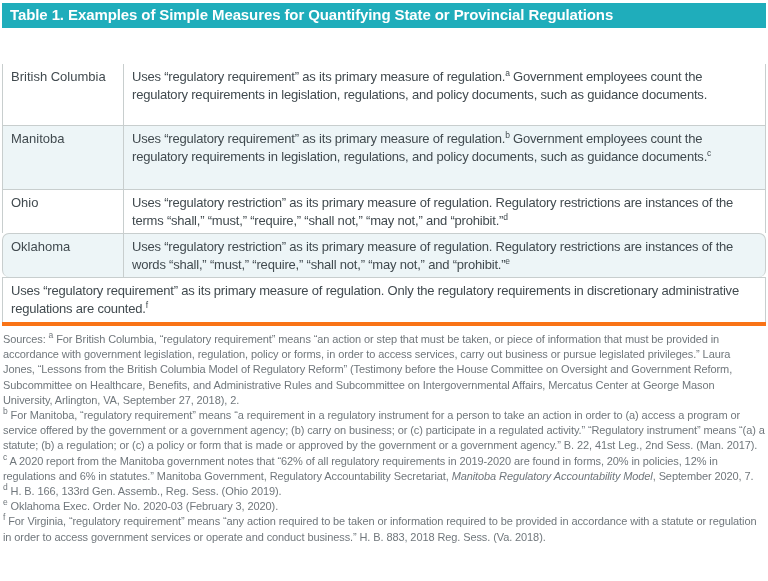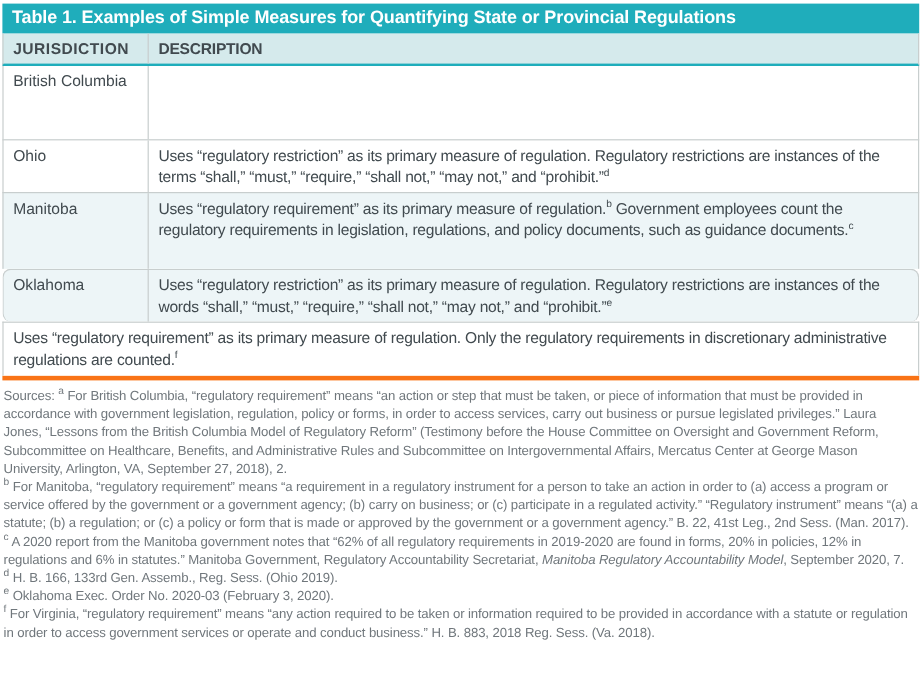--- a/index.html
+++ b/index.html
@@ -37,21 +37,21 @@
     flex:0 0 121px; width:121px;
     border-right:1px solid #C8CECE;
     padding:4px 6px 3px 8px;
     font-size:13px; line-height:18px; color:#414A4F;
   }
   .cell.desc {
     flex:1; padding:4px 8px 3px 8px;
     font-size:13px; line-height:18px; color:#414A4F;
     letter-spacing:-0.2px;
   }
-  .r-bc   { min-height:61px; }
+  .r-bc   { min-height:61px;margin-top:36px; }
   .r-man  { min-height:63px; }
   .r-ohio { min-height:43px; }
   .r-okl  { min-height:43px;border-radius:7px; }
   .r-va   { min-height:44px; }
   .cell.desc sup, .notes sup {
     font-size:8.5px; line-height:0; vertical-align:super;
   }
 
   
   .notes {
@@ -64,37 +64,34 @@
 </style>
 </head>
 <body>
 
 <div class="page">
 
   <div class="mtable">
 
     <div class="title-bar">Table 1. Examples of Simple Measures for Quantifying State or Provincial Regulations</div>
 
-    <div class="header-row">
-      <div class="cell jur">JURISDICTION</div>
-      <div class="cell desc">DESCRIPTION</div>
-    </div>
 
     <div class="row r-bc">
       <div class="cell jur">British Columbia</div>
+      <div class="cell desc"><span>Uses “regulatory requirement” as its primary measure of regulation.</span><sup>a</sup><span> Government employees count the regulatory requirements in legislation, regulations, and policy documents, such as guidance documents.</span></div>
+    </div>
+
+    <div class="row tint r-man">
+      <div class="cell jur">Manitoba</div>
+      <div class="cell desc"><span>Uses “regulatory requirement” as its primary measure of regulation.</span><sup>b</sup><span> Government employees count the regulatory requirements in legislation, regulations, and policy documents, such as guidance documents.</span><sup>c</sup></div>
     </div>
 
     <div class="row r-ohio">
       <div class="cell jur">Ohio</div>
       <div class="cell desc"><span>Uses “regulatory restriction” as its primary measure of regulation. Regulatory restrictions are instances of the terms “shall,” “must,” “require,” “shall not,” “may not,” and “prohibit.”</span><sup>d</sup></div>
-    </div>
-
-    <div class="row tint r-man">
-      <div class="cell jur">Manitoba</div>
-      <div class="cell desc"><span>Uses “regulatory requirement” as its primary measure of regulation.</span><sup>b</sup><span> Government employees count the regulatory requirements in legislation, regulations, and policy documents, such as guidance documents.</span><sup>c</sup></div>
     </div>
 
     <div class="row tint r-okl">
       <div class="cell jur">Oklahoma</div>
       <div class="cell desc"><span>Uses “regulatory restriction” as its primary measure of regulation. Regulatory restrictions are instances of the words “shall,” “must,” “require,” “shall not,” “may not,” and “prohibit.”</span><sup>e</sup></div>
     </div>
 
     <div class="row r-va">
       <div class="cell desc"><span>Uses “regulatory requirement” as its primary measure of regulation. Only the regulatory requirements in discretionary administrative regulations are counted.</span><sup>f</sup></div>
     </div>

